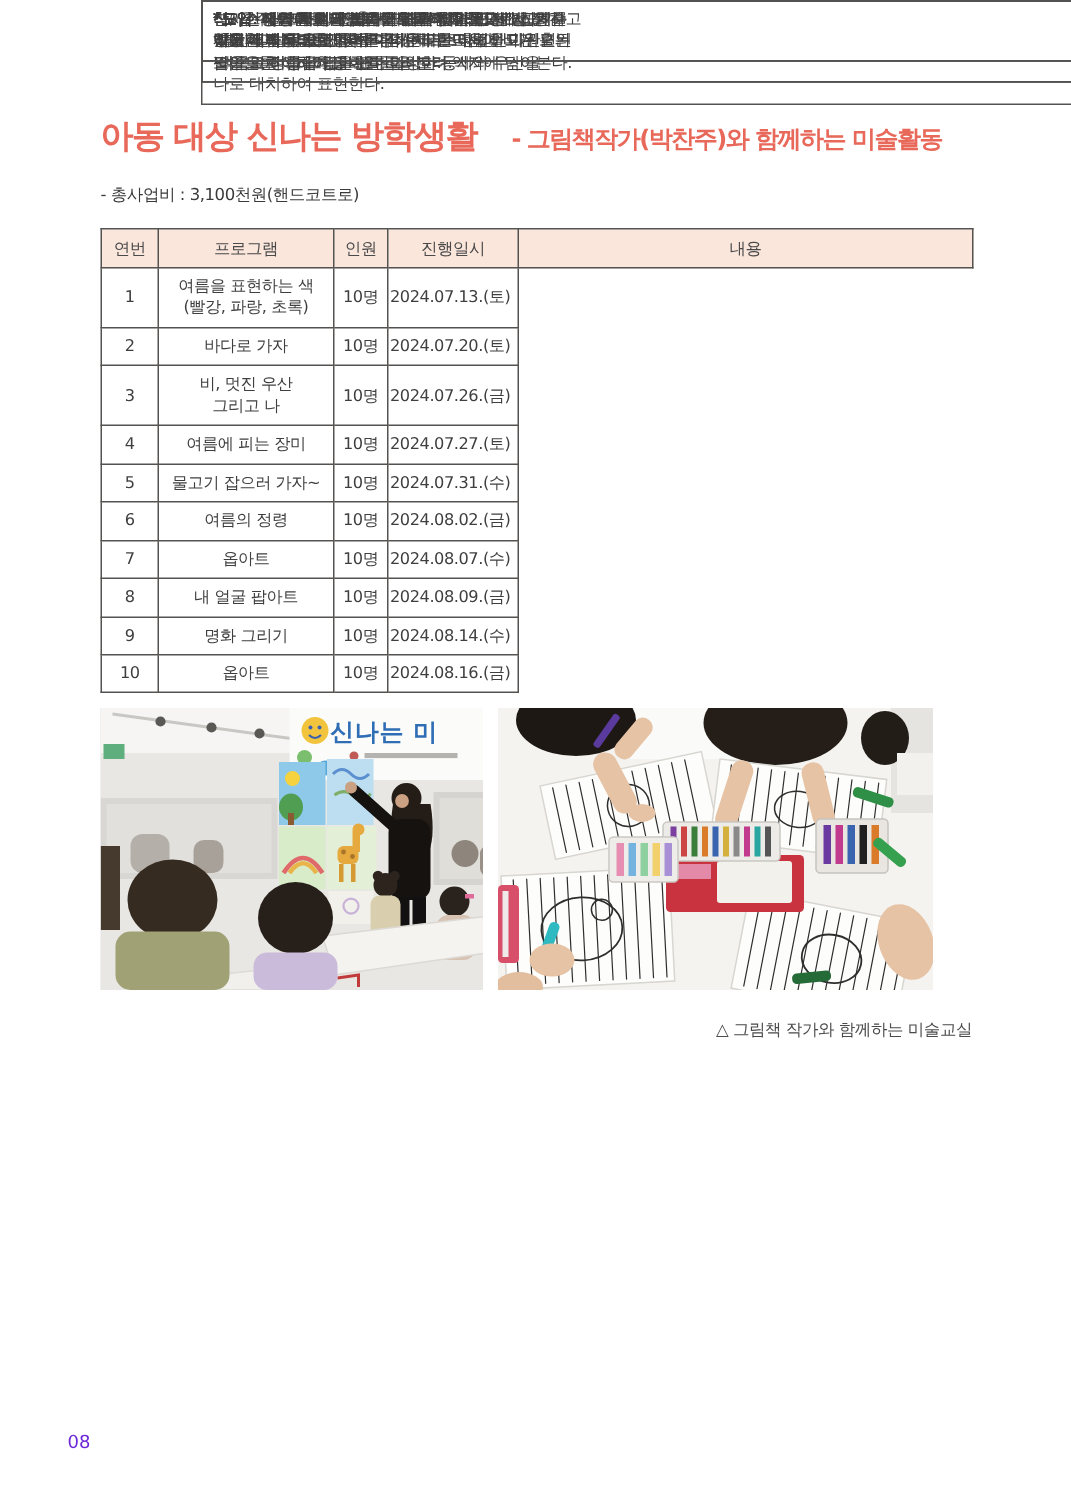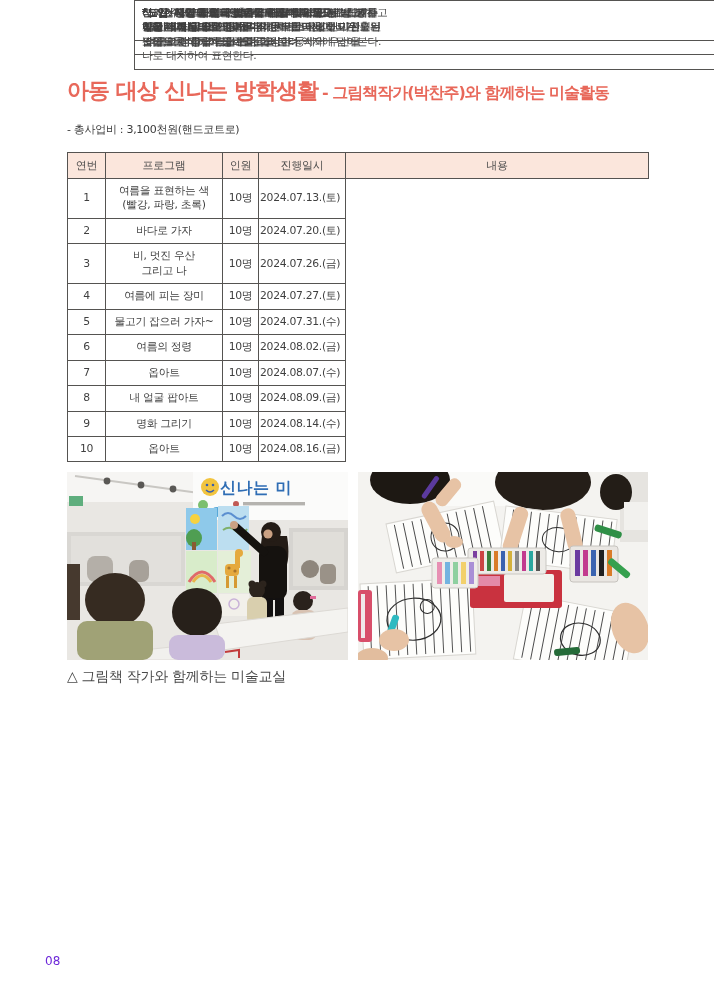--- a/index.html
+++ b/index.html
@@ -1,47 +1,47 @@
 <!DOCTYPE html>
 <html><head>
 <meta charset="utf-8">
 <style>
   html,body{margin:0;padding:0;background:#ffffff;}
   .page{
     position:relative;width:714px;height:998px;background:#ffffff;
     font-family:"DejaVu Sans","Liberation Sans",sans-serif;color:#3c3c3c;overflow:hidden;
   }
   .content{position:absolute;left:67px;top:0;width:581px;}
-  .title-row{margin-top:76px;display:flex;align-items:baseline;gap:4px;color:#e8685a;white-space:nowrap;}
+  .title-row{margin-top:76px;display:flex;align-items:baseline;gap:23px;color:#e8685a;white-space:nowrap;}
   .title-main{font-size:22px;font-weight:bold;letter-spacing:-1px;}
   .title-sub{font-size:16px;font-weight:bold;letter-spacing:-1px;}
   .meta{margin-top:15px;font-size:11px;line-height:18px;color:#3a3a3a;letter-spacing:-0.3px;}
   .meta div{white-space:nowrap;}
 
   table.schedule{
     margin-top:13px;border-collapse:collapse;table-layout:fixed;width:581px;
     font-size:10.8px;color:#3f3f3f;letter-spacing:-0.3px;
   }
   .schedule th,.schedule td{border:1px solid #555351;}
   .schedule th{
     background:#fbe6dc;font-weight:normal;font-size:11px;padding:5px 2px;color:#4a4a4a;
   }
   .schedule td{padding:5px 7px;vertical-align:middle;line-height:1.34;}
   .schedule td.center{text-align:center;padding:5px 2px;white-space:pre-line;}
   .schedule td.date{text-align:left;padding:5px 1px;white-space:nowrap;}
   .schedule td.content{white-space:pre-wrap;text-align:left;}
 
   .photos{display:flex;gap:10px;margin-top:10px;}
-  .photo{position:relative;width:281px;height:188px;overflow:hidden;background:#e5e5e5;}
+  .photo{position:relative;width:255px;height:188px;overflow:hidden;background:#e5e5e5;}
   .photo svg{display:block;}
   .banner-text{
     position:absolute;left:153px;top:6px;font-size:16px;font-weight:bold;color:#2f6db4;
     white-space:nowrap;letter-spacing:0.5px;text-shadow:0 0 2px #ffffff;
   }
-  .caption{margin-top:8px;text-align:left;font-size:14px;color:#4a4a4a;letter-spacing:-0.3px;}
+  .caption{margin-top:19px;text-align:right;font-size:11px;color:#4a4a4a;letter-spacing:-0.3px;}
   .page-num{position:absolute;left:45px;bottom:30px;font-size:12px;color:#6d28d9;}
 </style>
 </head>
 <body>
 
 <div class="page">
   <div class="content">
 
     <div class="title-row">
       <span class="title-main">아동 대상 신나는 방학생활</span>

